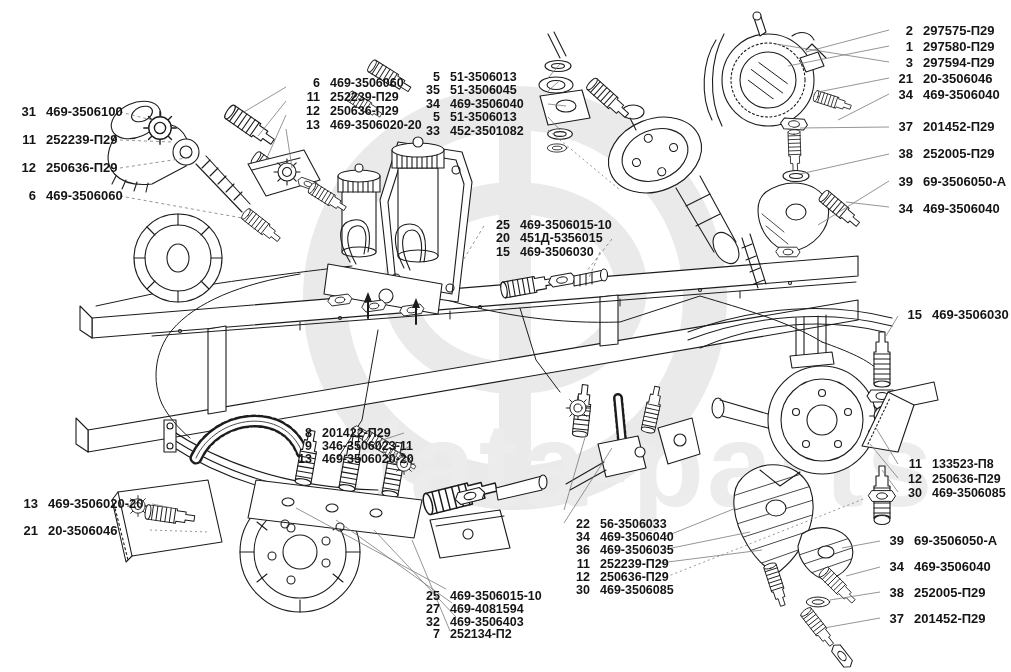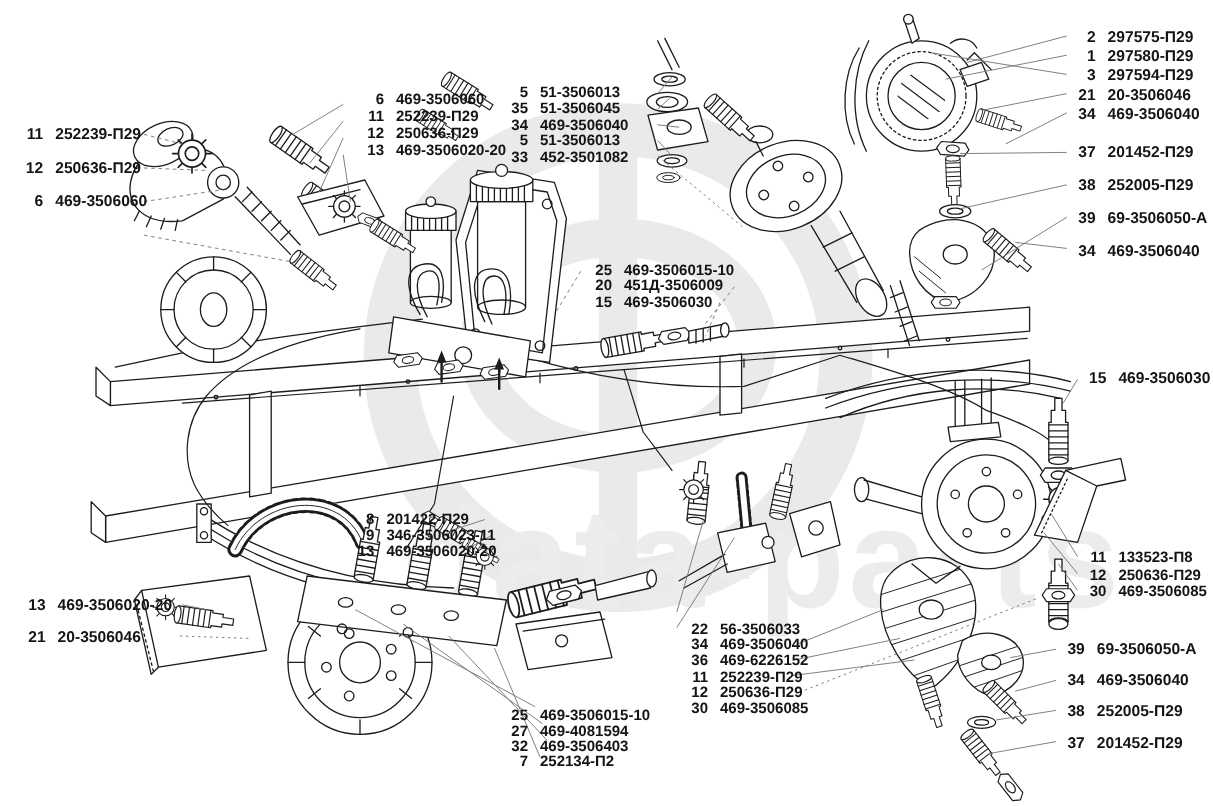--- a/index.html
+++ b/index.html
@@ -392,20 +392,24 @@
       <span class="lnum">39</span>
       <span class="lpart">69-3506050-А</span>
     </div>
     <div class="lrow">
       <span class="lnum">34</span>
       <span class="lpart">469-3506040</span>
     </div>
   </div>
 <div class="lgroup" style="left:10px;top:105px;--rh:28px;--nw:26px;">
     <div class="lrow">
+      <span class="lnum">31</span>
+      <span class="lpart">469-3506100</span>
+    </div>
+    <div class="lrow">
       <span class="lnum">11</span>
       <span class="lpart">252239-П29</span>
     </div>
     <div class="lrow">
       <span class="lnum">12</span>
       <span class="lpart">250636-П29</span>
     </div>
     <div class="lrow">
       <span class="lnum">6</span>
       <span class="lpart">469-3506060</span>
@@ -451,21 +455,21 @@
       <span class="lpart">452-3501082</span>
     </div>
   </div>
 <div class="lgroup" style="left:486px;top:219px;--rh:13.4px;--nw:24px;--fs:12.5px;">
     <div class="lrow">
       <span class="lnum">25</span>
       <span class="lpart">469-3506015-10</span>
     </div>
     <div class="lrow">
       <span class="lnum">20</span>
-      <span class="lpart">451Д-3506009</span>
+      <span class="lpart">451Д-5356015</span>
     </div>
     <div class="lrow">
       <span class="lnum">15</span>
       <span class="lpart">469-3506030</span>
     </div>
   </div>
 <div class="lgroup" style="left:288px;top:427px;--rh:13px;--nw:24px;--fs:12.5px;">
     <div class="lrow">
       <span class="lnum">8</span>
       <span class="lpart">201422-П29</span>
@@ -493,21 +497,21 @@
     <div class="lrow">
       <span class="lnum">22</span>
       <span class="lpart">56-3506033</span>
     </div>
     <div class="lrow">
       <span class="lnum">34</span>
       <span class="lpart">469-3506040</span>
     </div>
     <div class="lrow">
       <span class="lnum">36</span>
-      <span class="lpart">469-6226152</span>
+      <span class="lpart">469-3506035</span>
     </div>
     <div class="lrow">
       <span class="lnum">11</span>
       <span class="lpart">252239-П29</span>
     </div>
     <div class="lrow">
       <span class="lnum">12</span>
       <span class="lpart">250636-П29</span>
     </div>
     <div class="lrow">

